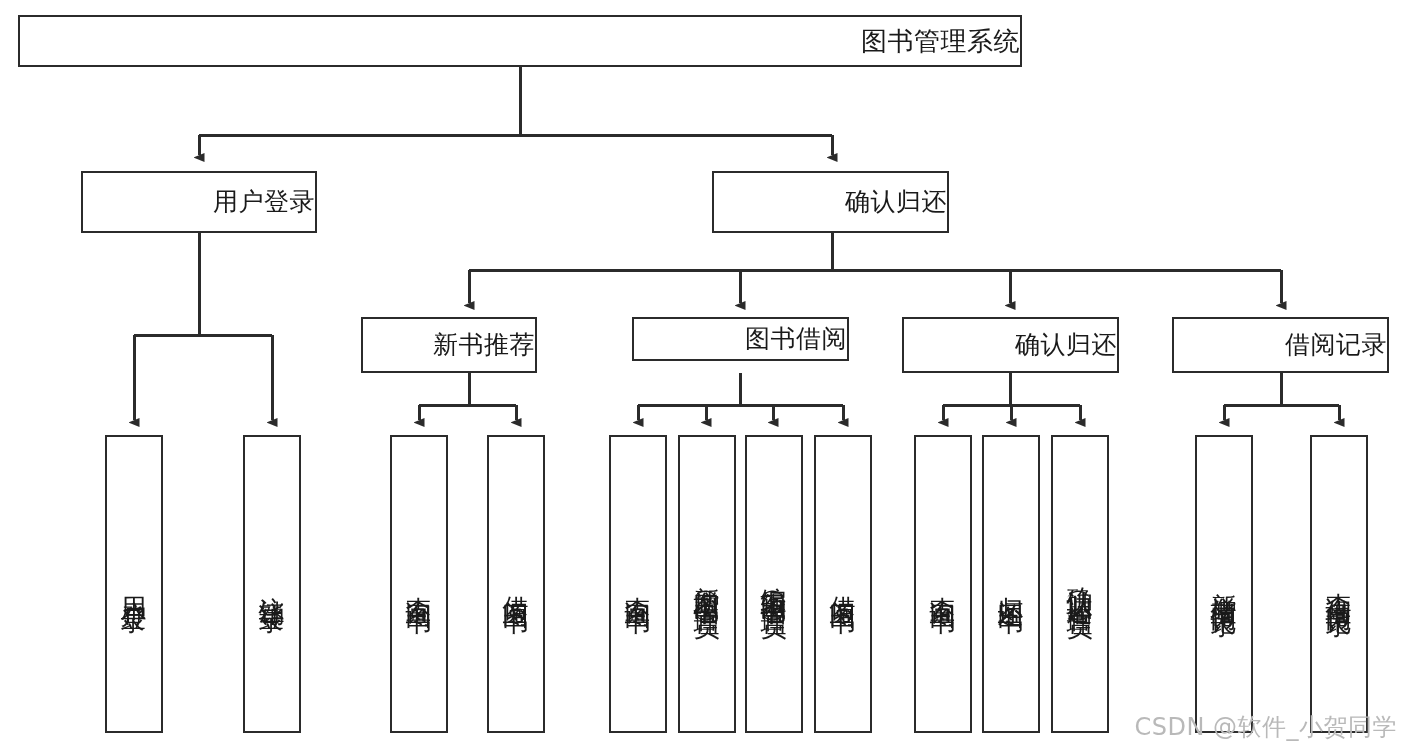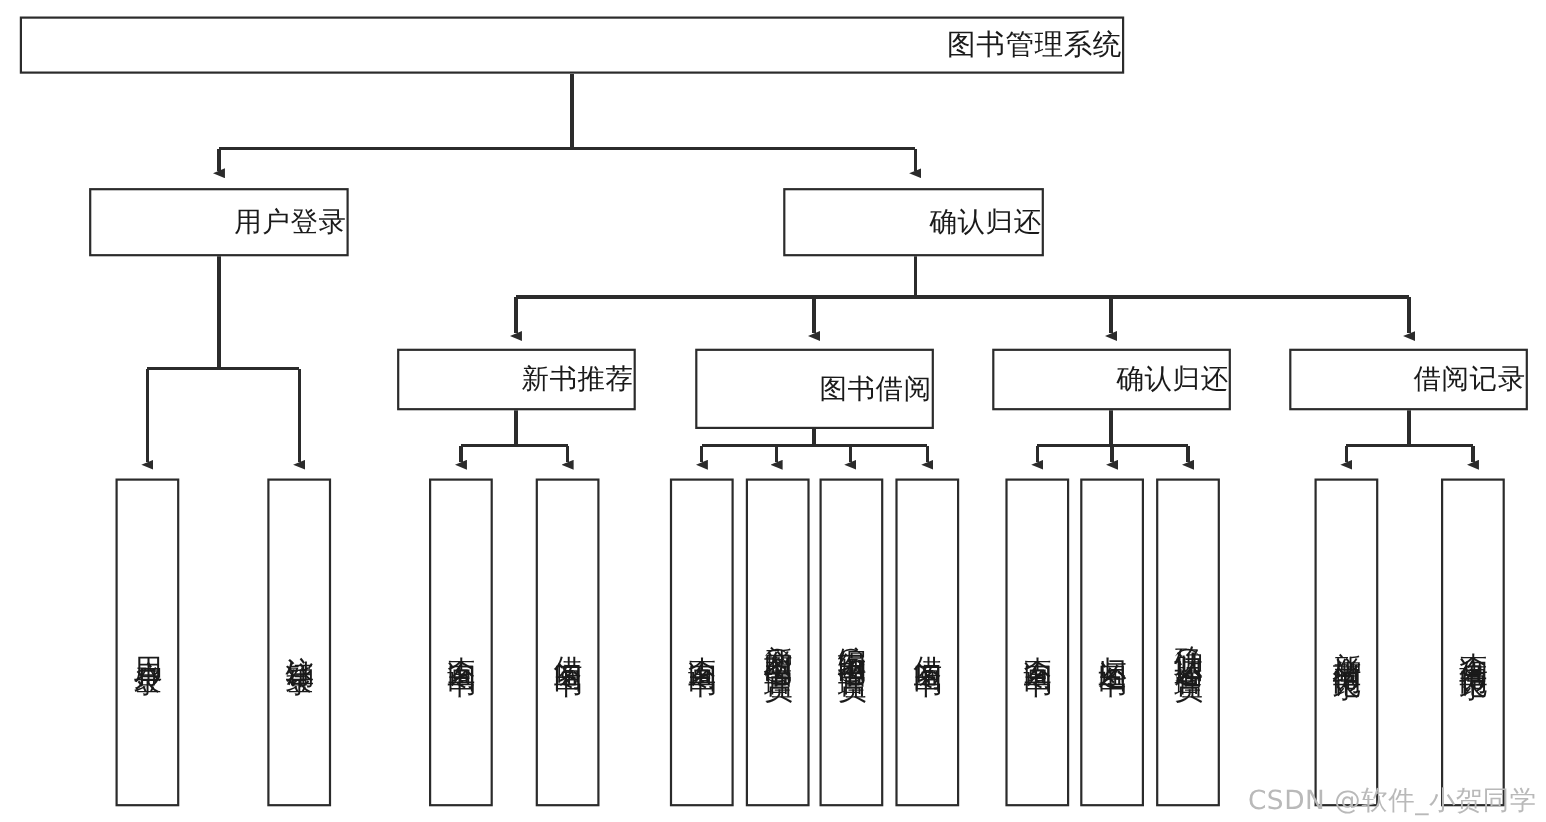--- a/index.html
+++ b/index.html
@@ -135,24 +135,24 @@
     <span class="node-label">图书管理系统</span>
   </div>
 
   <div class="node horiz" style="left:81px; top:171px; width:236px; height:62px;">
     <span class="node-label">用户登录</span>
   </div>
   <div class="node horiz" style="left:712px; top:171px; width:237px; height:62px;">
     <span class="node-label">确认归还</span>
   </div>
 
-  <div class="node horiz" style="left:361px; top:317px; width:217px; height:56px;">
+  <div class="node horiz" style="left:361px; top:317px; width:176px; height:56px;">
     <span class="node-label">新书推荐</span>
   </div>
-  <div class="node horiz" style="left:632px; top:317px; width:217px; height:73px;">
+  <div class="node horiz" style="left:632px; top:317px; width:217px; height:44px;">
     <span class="node-label">图书借阅</span>
   </div>
   <div class="node horiz" style="left:902px; top:317px; width:217px; height:56px;">
     <span class="node-label">确认归还</span>
   </div>
   <div class="node horiz" style="left:1172px; top:317px; width:217px; height:56px;padding-left:28px;">
     <span class="node-label">借阅记录</span>
   </div>
 
   <div class="node vert" style="left:105px; top:435px; width:58px; height:298px;">

